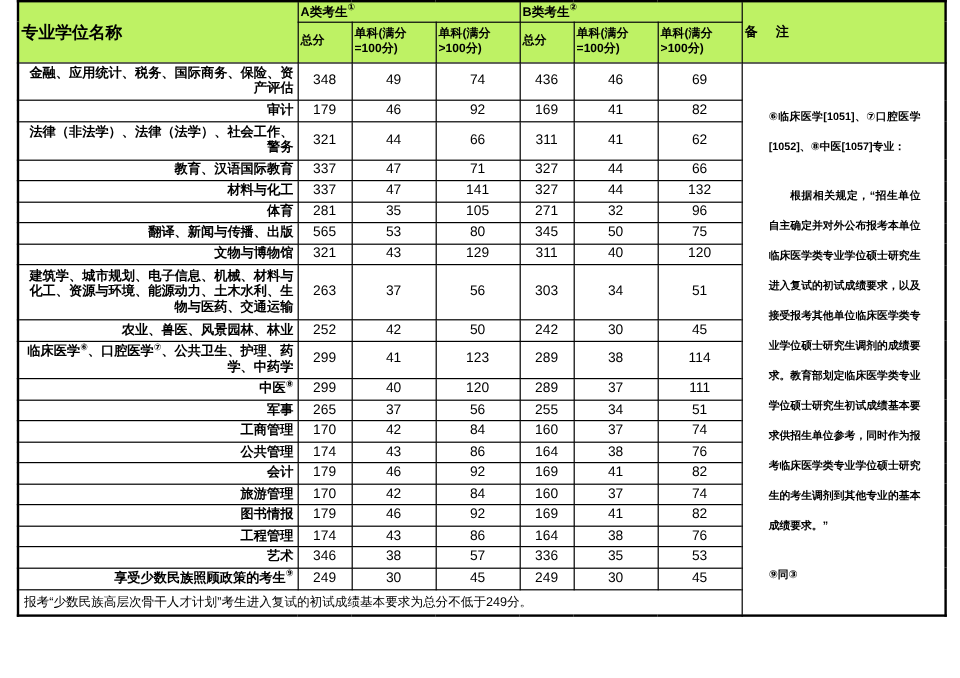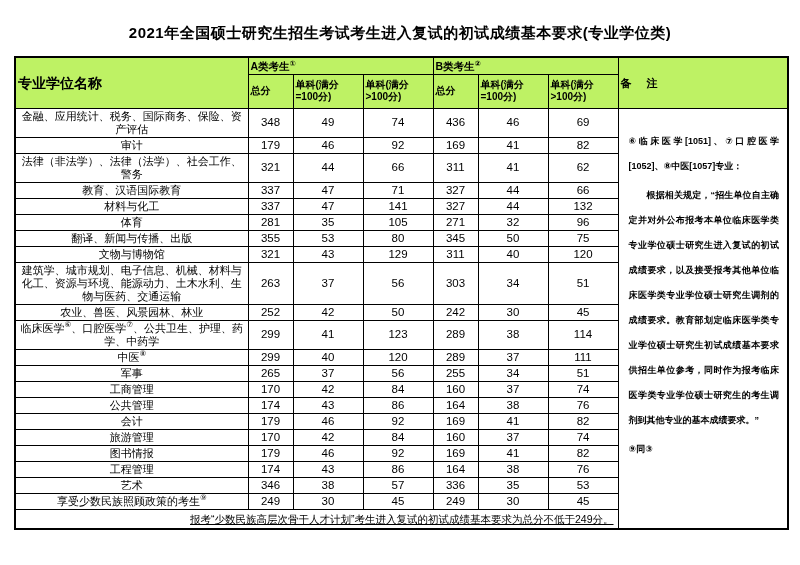--- a/index.html
+++ b/index.html
@@ -23,47 +23,46 @@
     padding:1px 3px;vertical-align:middle;
   }
   thead th{font-weight:700;text-align:left;background:#bef264;}
   .group-row th{height:17px;font-size:10.5px;line-height:12px;padding:1px 2px;}
   .sub-row th{height:34px;font-size:10px;line-height:12px;font-weight:700;padding:1px 2px;}
   th.name-head{font-size:14px;}
   th.remarks-head{font-size:11px;letter-spacing:2px;}
   sup{font-size:7.5px;line-height:0;vertical-align:super;}
   tbody td{height:16px;}
   td.name{
-    text-align:center;font-size:11px;line-height:13px;
-    font-weight:400;
+    text-align:right;font-size:11px;line-height:13px;
+    font-weight:700;
   }
   td.num{
     text-align:center;font-size:11.5px;line-height:13px;
     font-family:"Liberation Sans",sans-serif;
   }
   td.remarks-cell{
     vertical-align:top;padding:16px 4px 4px 6px;
   }
   td.remarks-cell p{
-    margin:4px;font-size:9px;font-weight:700;line-height:25px;
+    margin:16px;font-size:9px;font-weight:700;line-height:25px;
     text-align:justify;text-justify:inter-ideograph;
   }
   p.para2{text-indent:2em;}
   p.para3{margin-top:25px;text-align:left;}
   td.footnote{
     height:15px;font-size:10.5px;line-height:14px;
-    text-align:right;padding:2px 4px;text-decoration:underline;
+    text-align:left;padding:2px 4px;
   }
 </style>
 </head>
 <body>
 
 <div class="page">
 
-  <h1 class="doc-title">2021年全国硕士研究生招生考试考生进入复试的初试成绩基本要求(专业学位类)</h1>
 
   <table class="score-table">
     <colgroup>
       <col style="width:233px">
       <col style="width:45px">
       <col style="width:70px">
       <col style="width:70px">
       <col style="width:45px">
       <col style="width:70px">
       <col style="width:70px">
@@ -140,21 +139,21 @@
           <td class="name">体育</td>
           <td class="num">281</td>
           <td class="num">35</td>
           <td class="num">105</td>
           <td class="num">271</td>
           <td class="num">32</td>
           <td class="num">96</td>
         </tr>
         <tr>
           <td class="name">翻译、新闻与传播、出版</td>
-          <td class="num">355</td>
+          <td class="num">565</td>
           <td class="num">53</td>
           <td class="num">80</td>
           <td class="num">345</td>
           <td class="num">50</td>
           <td class="num">75</td>
         </tr>
         <tr>
           <td class="name">文物与博物馆</td>
           <td class="num">321</td>
           <td class="num">43</td>

